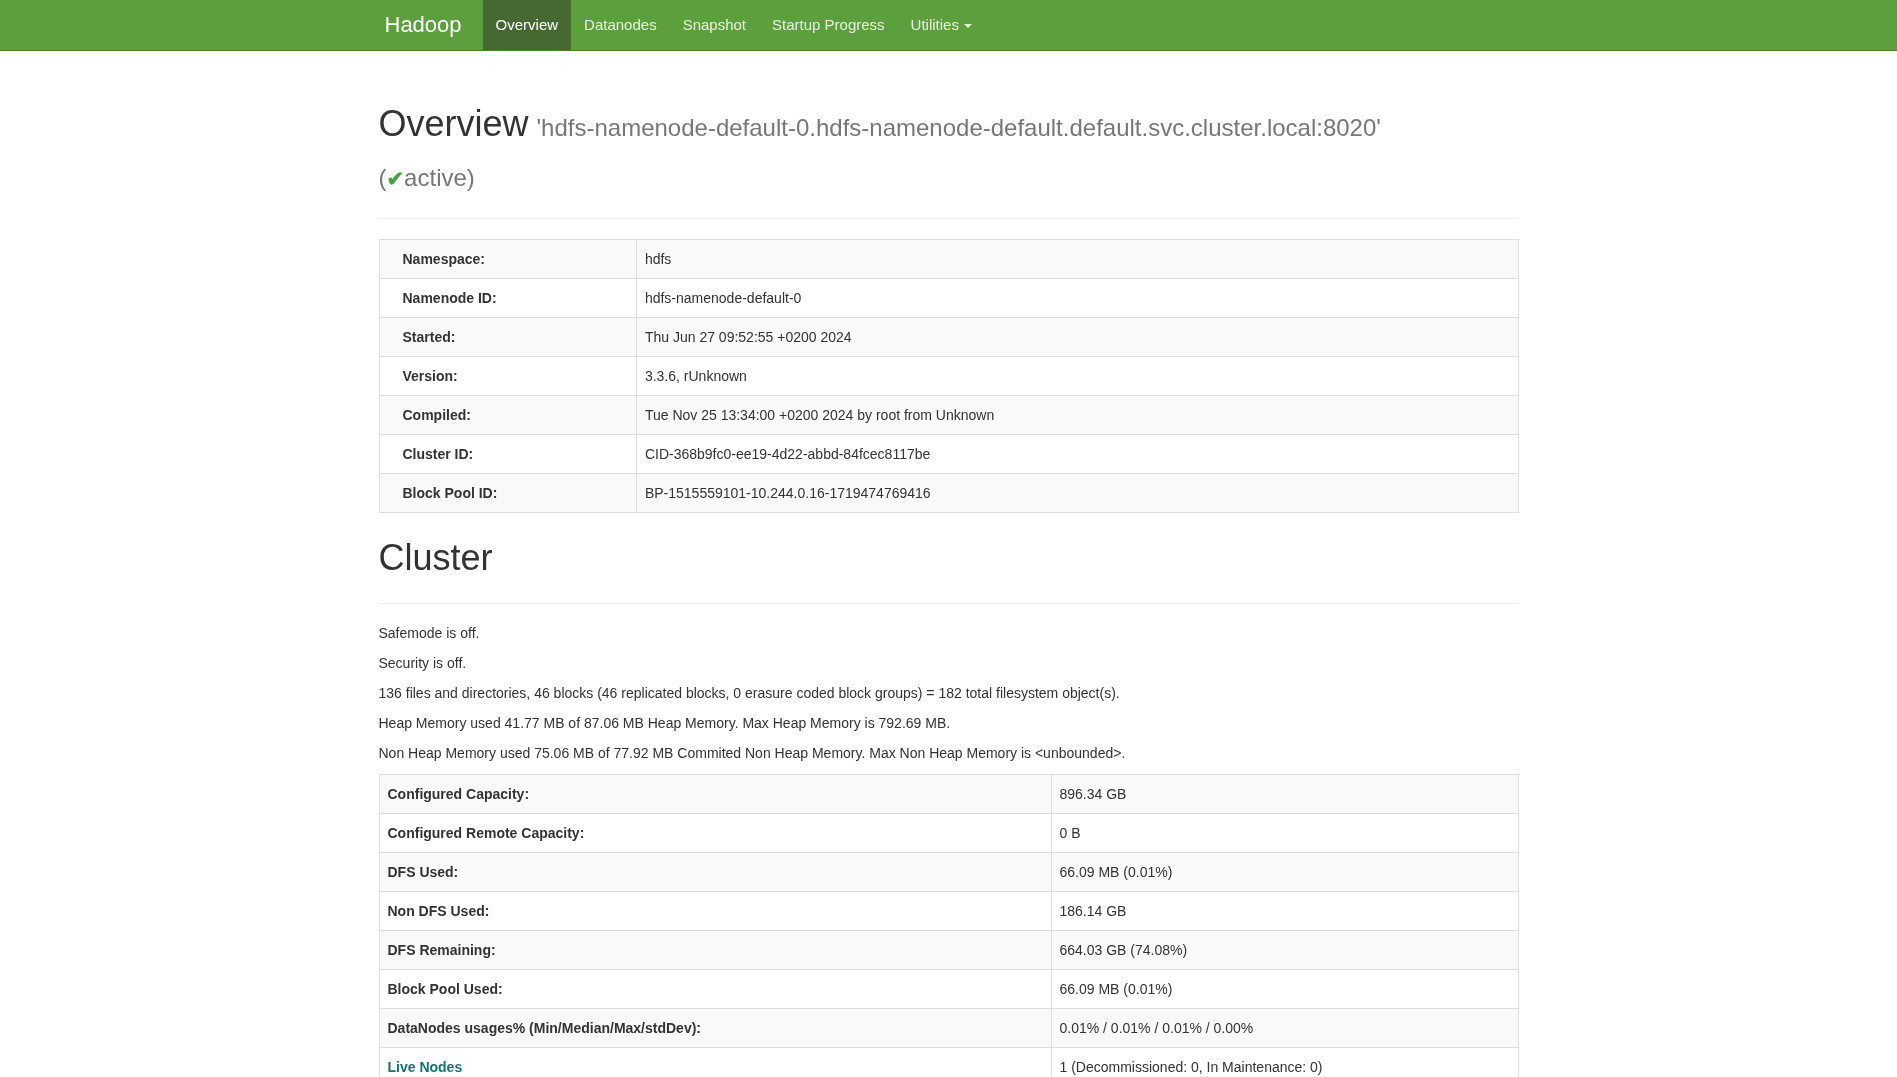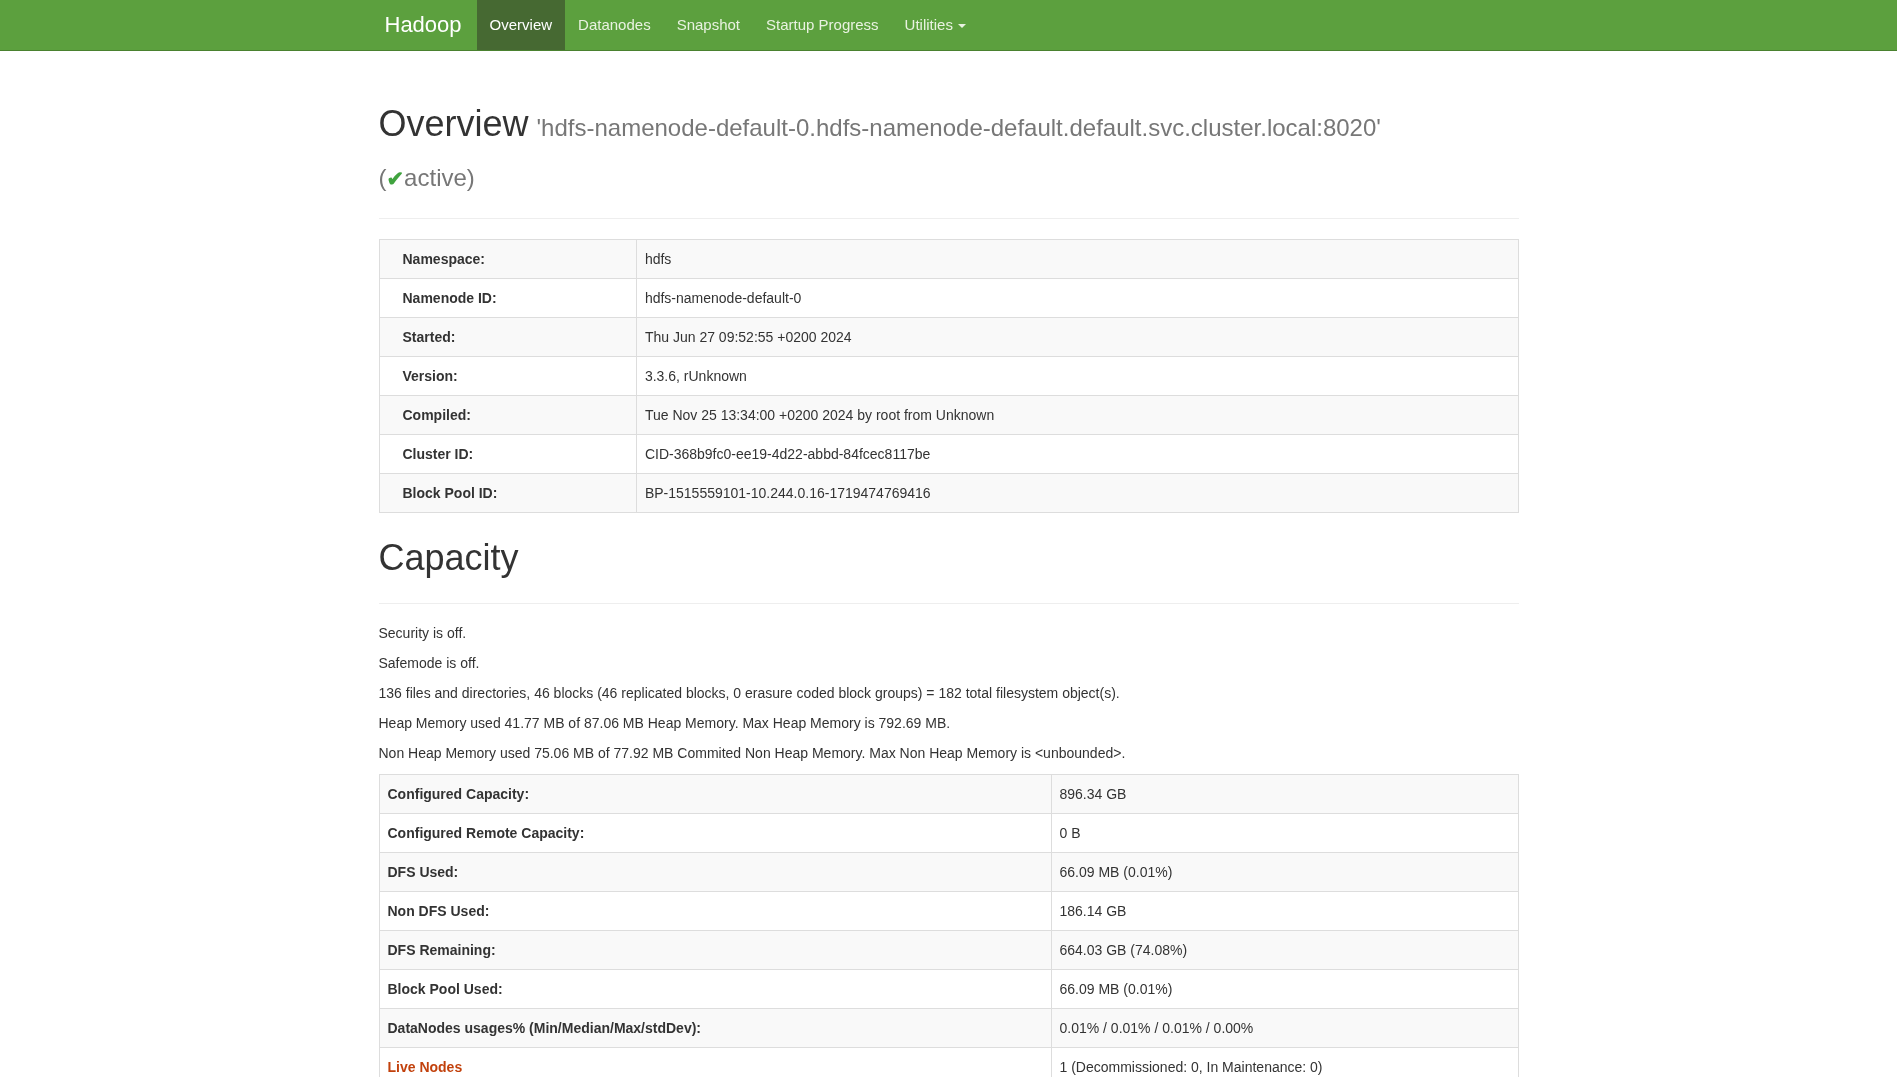--- a/index.html
+++ b/index.html
@@ -7,21 +7,21 @@
   body {
     width: 1897px; height: 1077px; overflow: hidden;
     background: #ffffff; color: #333333;
     font-family: "Liberation Sans", sans-serif;
     font-size: 14px; line-height: 1.42857;
   }
   .container { width: 1170px; margin: 0 auto; padding: 0 15px; }
 
   
   .navbar { background: #5CA03E; border-bottom: 1px solid #4A812F; height: 51px; }
-  .navbar .container { display: flex; align-items: stretch; height: 50px; padding: 0 15px; }
+  .navbar .container { display: flex; align-items: stretch; height: 50px; padding: 0 15px; gap: 6px; }
   .brand {
     color: #ffffff; font-size: 22px; line-height: 20px;
     padding: 15px 15px 15px 6px; text-decoration: none; white-space: nowrap;
   }
   .nav { display: flex; list-style: none; margin: 0; padding: 0; }
   .nav li { display: flex; }
   .nav-item {
     padding: 15px 13px; font-size: 15px; line-height: 20px;
     color: #E9F2E1; text-decoration: none; white-space: nowrap; cursor: pointer;
   }
@@ -43,21 +43,21 @@
   hr { border: 0; border-top: 1px solid #eeeeee; margin: 20px 0; }
   p { margin: 0 0 10px 0; }
 
   
   table { width: 100%; border-collapse: collapse; border: 1px solid #dddddd; margin-bottom: 20px; }
   th, td { border: 1px solid #dddddd; padding: 9px 8px; text-align: left; vertical-align: top; font-size: 14px; line-height: 20px; }
   th { font-weight: 700; }
   tbody tr:nth-child(odd) { background: #f9f9f9; }
   .info-table th { width: 22.6%; padding-left: 23px; }
   .sum-table th { width: 59%; margin-top: 14px; }
-  a { color: #c2410c; text-decoration: none; cursor: pointer; }
+  a { color: #0f766e; text-decoration: none; cursor: pointer; }
 </style>
 </head>
 <body>
 
 <nav class="navbar">
   <div class="container">
     <a class="brand">Hadoop</a>
     <ul class="nav">
       <li>
           <a class="nav-item active">Overview</a>
@@ -110,25 +110,25 @@
           <th>Cluster ID:</th>
           <td>CID-368b9fc0-ee19-4d22-abbd-84fcec8117be</td>
         </tr>
       <tr>
           <th>Block Pool ID:</th>
           <td>BP-1515559101-10.244.0.16-1719474769416</td>
         </tr>
     </tbody>
   </table>
 
-  <h1 class="section">Capacity</h1>
+  <h1 class="section">Cluster</h1>
   <hr>
 
+  <p>Safemode is off.</p>
   <p>Security is off.</p>
-  <p>Safemode is off.</p>
   <p>136 files and directories, 46 blocks (46 replicated blocks, 0 erasure coded block groups) = 182 total filesystem object(s).</p>
   <p>Heap Memory used 41.77 MB of 87.06 MB Heap Memory. Max Heap Memory is 792.69 MB.</p>
   <p>Non Heap Memory used 75.06 MB of 77.92 MB Commited Non Heap Memory. Max Non Heap Memory is &lt;unbounded&gt;.</p>
 
   <table class="sum-table">
     <tbody>
       <tr>
           <th>Configured Capacity:</th>
           <td>896.34 GB</td>
         </tr>

